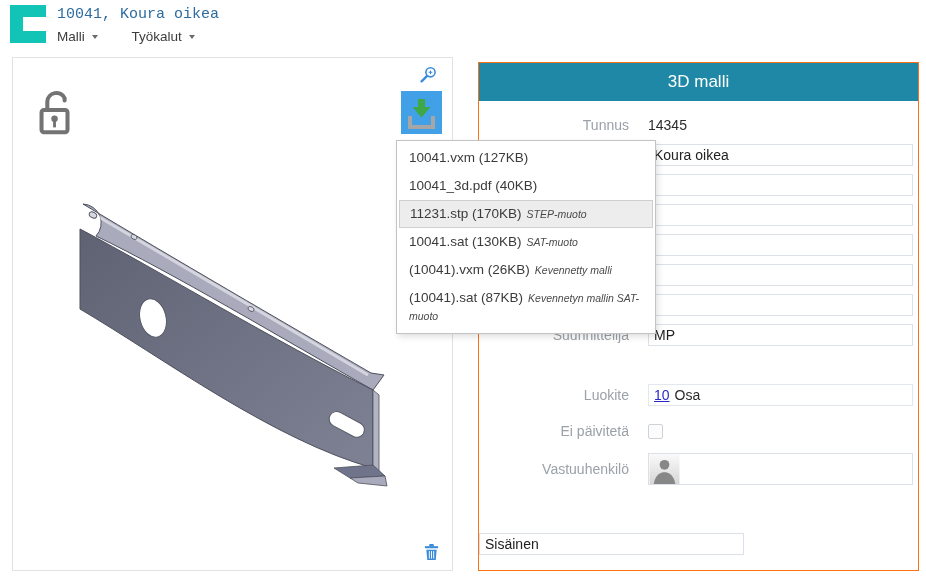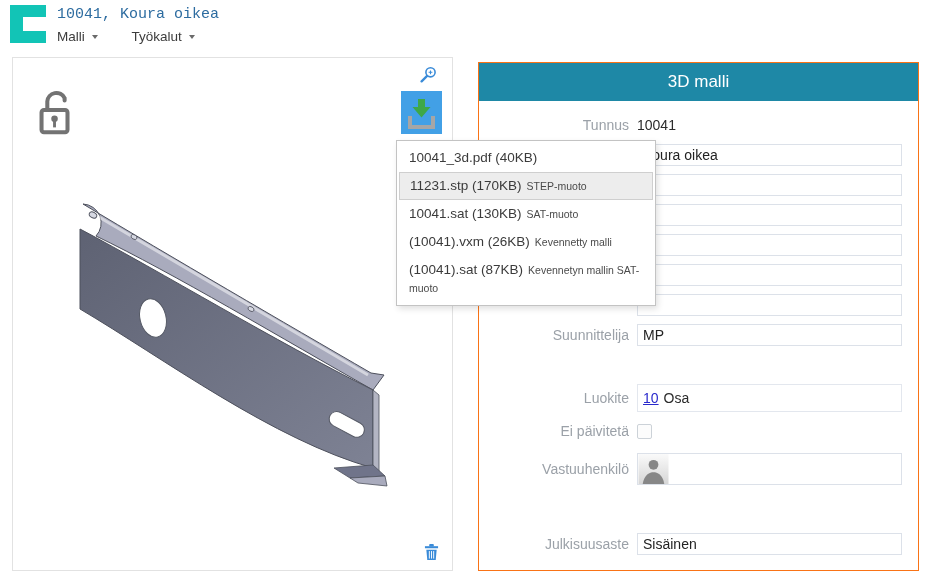--- a/index.html
+++ b/index.html
@@ -22,35 +22,35 @@
   .zoomin { position:absolute; right:15px; top:8px; cursor:pointer; }
   .dl-btn { position:absolute; left:388px; top:33px; width:41px; height:43px;
     background:#42a0e6; border:none; cursor:pointer; padding:0; }
   .trash { position:absolute; right:13px; top:485px; cursor:pointer; }
   .model-svg { position:absolute; left:0; top:0; }
 
   
   .dropdown { position:absolute; left:396px; top:140px; width:260px; background:#fff;
     border:1px solid #c3c3c3; box-shadow:2px 3px 6px rgba(0,0,0,.12); z-index:20; padding:3px 0; }
   .dd-item { padding:5px 12px; font-size:13.5px; color:#3b3b3b; line-height:17px; cursor:pointer; }
-  .dd-item .dd-desc { font-size:10.5px; color:#4a4a4a; margin-left:5px; }
+  .dd-item .dd-desc { font-size:10.5px; color:#4a4a4a; margin-left:5px;font-style:italic; }
   .dd-item.highlighted { background:#ededed; border:1px solid #cfcfcf; margin:0 2px; padding:4px 10px; }
 
   
   .details { position:absolute; left:478px; top:62px; width:441px; height:509px;
     border:1px solid #f97316; background:#fff; }
   .details-header { height:38px; background:#1e88a6; color:#fff; font-size:17px;
     display:flex; align-items:center; justify-content:center; }
-  .row { position:absolute; left:0; width:100%; display:flex; align-items:center; }
+  .row { position:absolute; left:0; width:100%; display:flex; align-items:center;gap:11px; }
   .lbl { width:150px; text-align:right; margin-right:8px; color:#9ba1a8; font-size:14px;
     white-space:nowrap; }
   .val { font-size:14px; color:#2b2b2b; }
   .inp { width:265px; height:22px; border:1px solid #dce1e9; font-family:"Liberation Sans",sans-serif;
     font-size:14px; color:#222; padding:0 5px; background:#fff; }
-  .linkbox { width:265px; height:28px; border:1px solid #e3e7ee; font-size:14px; color:#2b2b2b;
+  .linkbox { width:265px; height:22px; border:1px solid #e3e7ee; font-size:14px; color:#2b2b2b;
     display:flex; align-items:center; padding:0 5px; }
   .linkbox a { color:#2929cc; text-decoration:underline; margin-right:5px; cursor:pointer; }
   .checkbox { width:15px; height:15px; border:1px solid #ccd2d8; background:#fcfcfc; border-radius:2px; }
   .avatar-input { width:265px; height:32px; border:1px solid #dce1e9; display:flex; align-items:stretch; }
   .avatar { width:31px; height:30px; flex:none; }
   .avatar-input input { flex:1; border:none; outline:none; font-size:14px; padding:0 5px;
     font-family:"Liberation Sans",sans-serif; }
 </style>
 </head>
 <body>
@@ -115,20 +115,23 @@
   <svg class="trash" width="15" height="18" viewBox="0 0 16 18">
     <rect x="5.5" y="0.5" width="5" height="2.5" rx="1" fill="#3a8bd8"></rect>
     <rect x="1" y="2.8" width="14" height="2.2" fill="#3a8bd8"></rect>
     <path d="M2.5 6.5 H13.5 L12.5 17.5 H3.5 Z" fill="#3a8bd8"></path>
     <path d="M5.7 8 V16 M8 8 V16 M10.3 8 V16" stroke="#ffffff" stroke-width="1"></path>
   </svg>
 </div>
 
 <div class="dropdown">
   <div class="dd-item">
+    <span class="dd-name">10041.vxm (127KB)</span><span class="dd-desc"></span>
+  </div>
+  <div class="dd-item">
     <span class="dd-name">10041_3d.pdf (40KB)</span><span class="dd-desc"></span>
   </div>
   <div class="dd-item highlighted">
     <span class="dd-name">11231.stp (170KB)</span><span class="dd-desc">STEP-muoto</span>
   </div>
   <div class="dd-item">
     <span class="dd-name">10041.sat (130KB)</span><span class="dd-desc">SAT-muoto</span>
   </div>
   <div class="dd-item">
     <span class="dd-name">(10041).vxm (26KB)</span><span class="dd-desc">Kevennetty malli</span>
@@ -136,21 +139,21 @@
   <div class="dd-item">
     <span class="dd-name">(10041).sat (87KB)</span><span class="dd-desc">Kevennetyn mallin SAT-muoto</span>
   </div>
 </div>
 
 <div class="details">
   <div class="details-header">3D malli</div>
 
   <div class="row" style="top:54px">
     <div class="lbl">Tunnus</div>
-    <div class="val">10041</div>
+    <div class="val">14345</div>
   </div>
 
   <div class="row" style="top:81px">
     <div class="lbl"></div>
     <input class="inp" value="Koura oikea" style="">
   </div>
 
   <div class="row" style="top:111px">
     <div class="lbl"></div>
     <input class="inp" value="" style="">
@@ -204,16 +207,15 @@
         <rect width="32" height="32" fill="url(#avg1)"></rect>
         <circle cx="16" cy="11.5" r="5.2" fill="#878787"></circle>
         <path d="M4.5 32 C6 22 12 19.5 16 19.5 C20 19.5 26 22 27.5 32 Z" fill="#878787"></path>
       </svg>
       <input value="" style="">
     </div>
   </div>
 
 
   <div class="row" style="top:470px">
-    <div class="lbl">Julkisuusaste</div>
     <input class="inp" value="Sisäinen" style="">
   </div>
 </div>
 
 </body></html>

